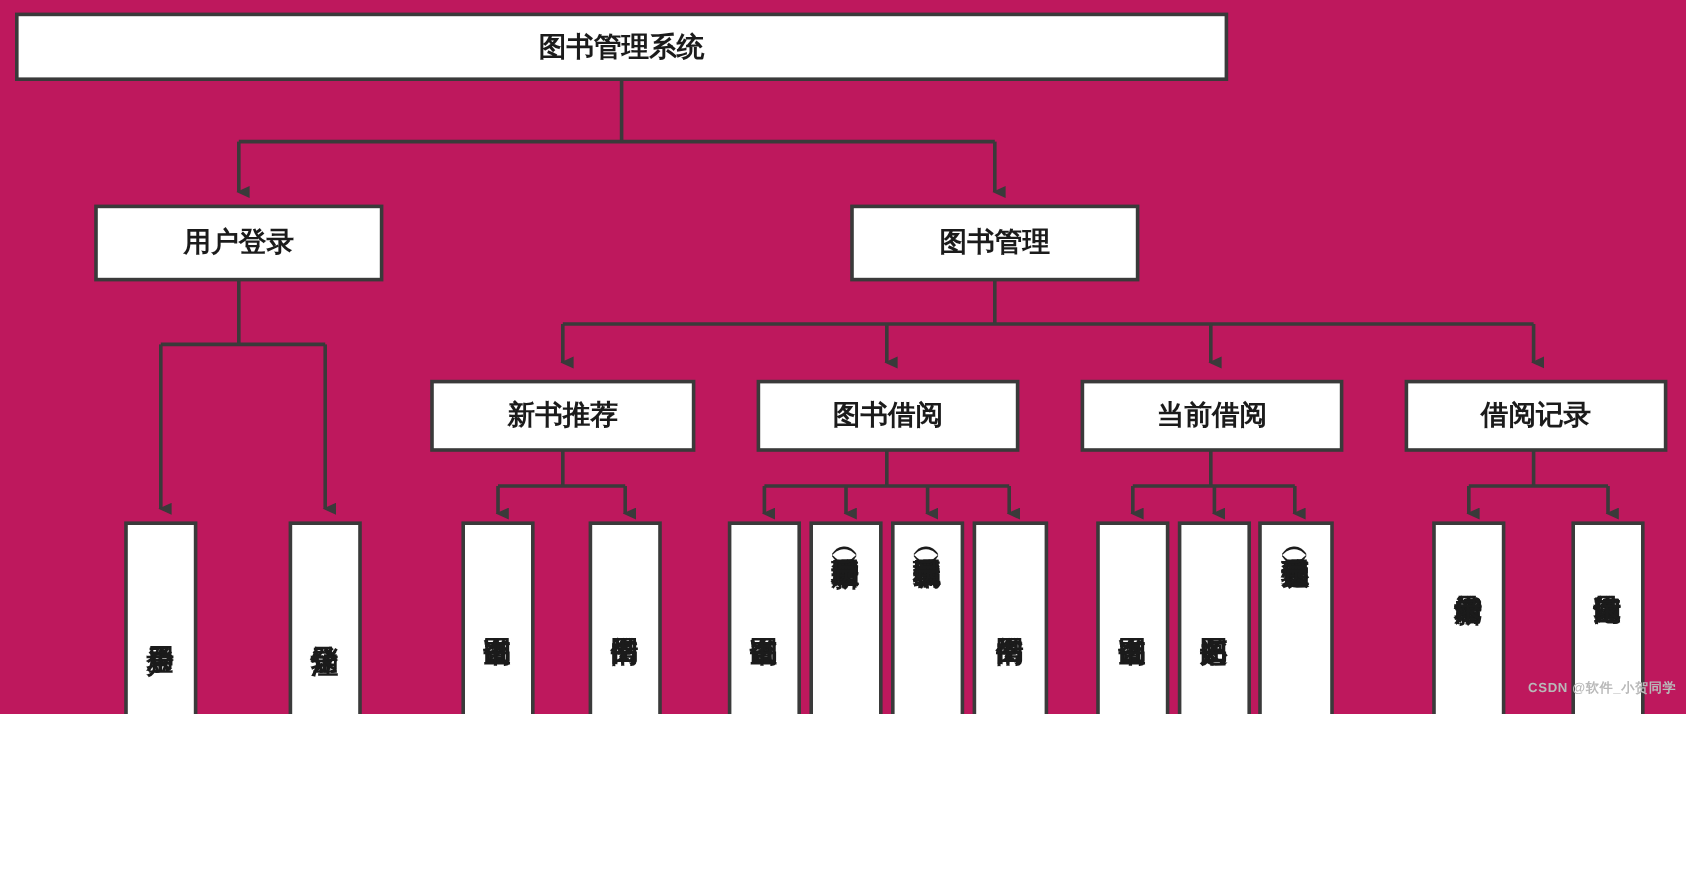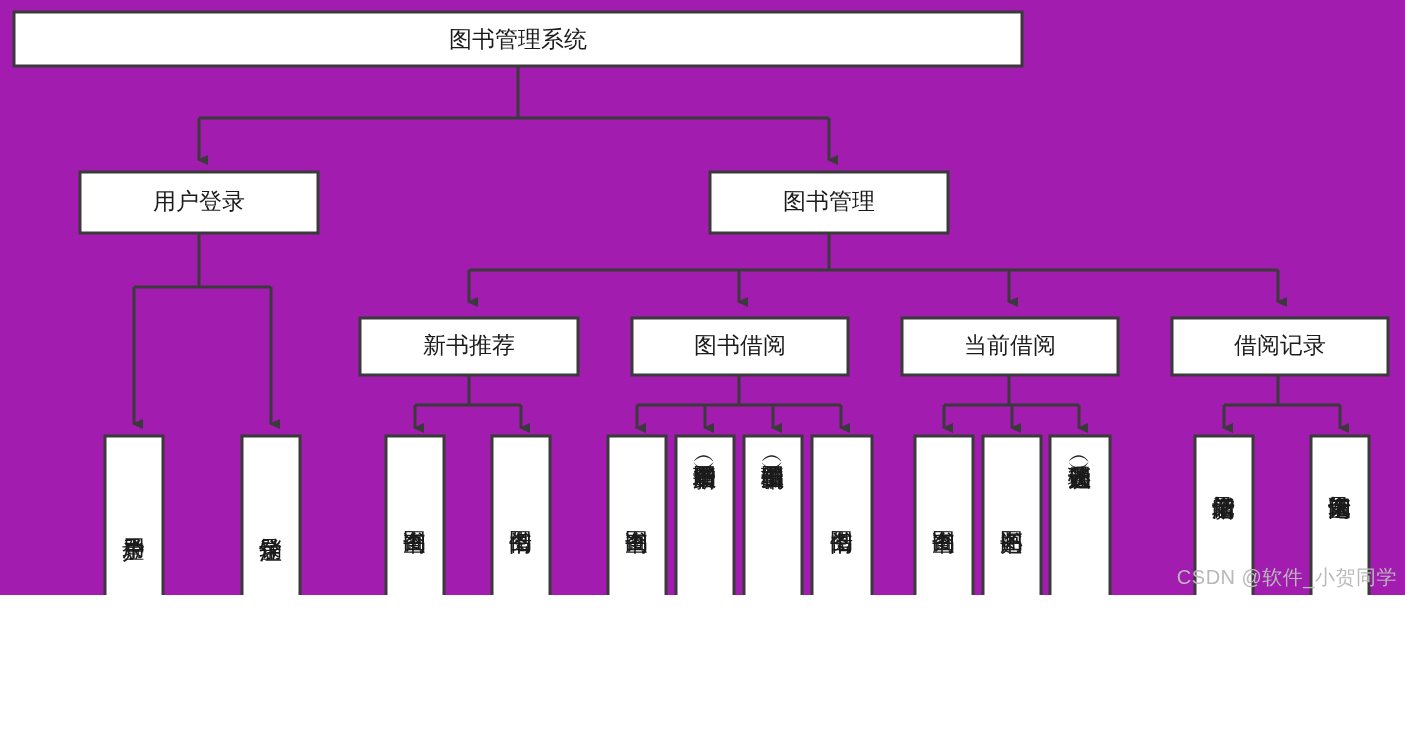--- a/index.html
+++ b/index.html
@@ -7,22 +7,23 @@
     padding: 0;
     background: #ffffff;
   }
   body {
     font-family: "Liberation Sans", "DejaVu Sans", sans-serif;
   }
   #diagram-root {
     position: relative;
     width: 1405px;
     height: 595px;
-    background: #a21caf;
+    background: #be185d;
     overflow: hidden;
+    font-weight: bold;
   }
   svg.flow {
     position: absolute;
     top: 0;
     left: 0;
     width: 1405px;
     height: 747px;
   }
   .node-rect {
     fill: #ffffff;
@@ -46,23 +47,23 @@
     stroke-width: 3;
     fill: none;
   }
   .arrow-head {
     fill: #3a3a3a;
     stroke: none;
   }
   .watermark {
     position: absolute;
     right: 8px;
-    bottom: 4px;
-    font-family: "Liberation Sans", "DejaVu Sans", sans-serif;
-    font-size: 20px;
+    bottom: 14px;
+    font-family: "Liberation Sans", "DejaVu Sans", sans-serif;
+    font-size: 11px;
     color: #b9b9b9;
     letter-spacing: 0.5px;
     white-space: nowrap;
     user-select: none;
   }
 </style>
 </head>
 <body>
 
 <div id="diagram-root">

